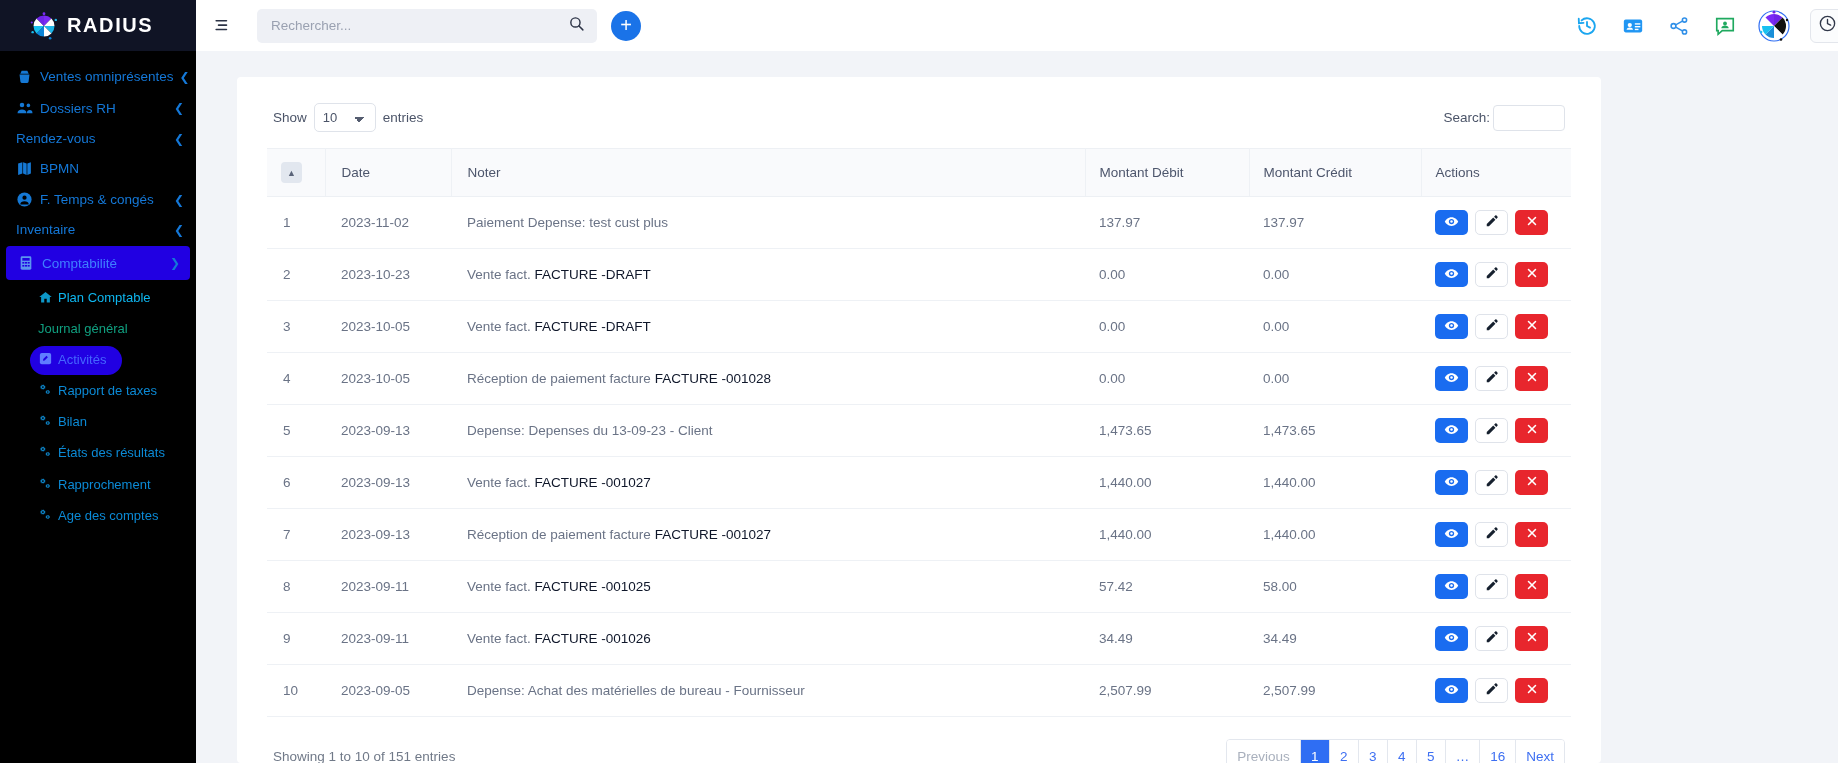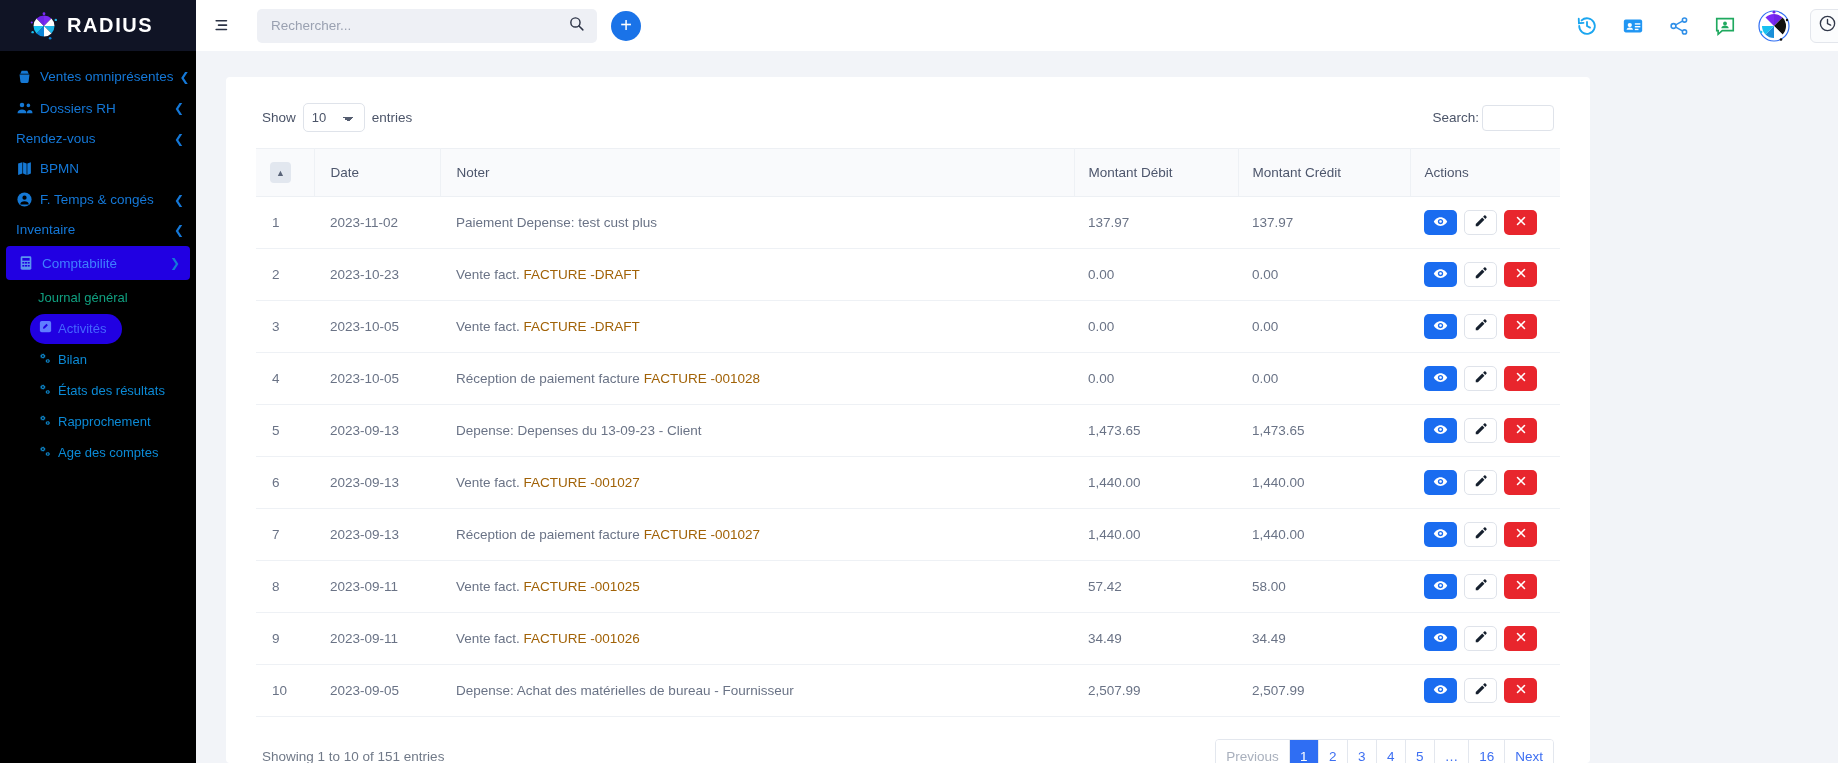--- a/index.html
+++ b/index.html
@@ -107,21 +107,21 @@
   .ticon { width: 26px; height: 26px; display: flex; align-items: center;
            justify-content: center; cursor: pointer; }
   #clockbtn {
     width: 34px; height: 34px; border: 1px solid #e3e6ec; border-radius: 6px;
     display: flex; align-items: center; justify-content: center;
     background: #fbfcfd; cursor: pointer;
   }
 
   
   #main {
-    position: absolute; left: 201px; top: 51px;
+    position: absolute; left: 212px; top: 51px;
     width: 1414px; height: 712px;
     background: #f2f4f8;
     padding: 26px 25px 0 25px;
   }
   #card {
     background: #ffffff; border-radius: 4px;
     width: 100%; height: 686px;
     padding: 22px 30px 0 30px;
     position: relative;
   }
@@ -176,21 +176,21 @@
     border-bottom: 1px solid #eef1f5; vertical-align: middle;
     height: 40px;
   }
   tbody tr:last-child td { border-bottom: 1px solid #eef1f5; }
   td.idx { padding-left: 16px; }
   td.date { padding-left: 16px; }
   td.note { padding-left: 16px; }
   td.deb { padding-left: 14px; }
   td.cre { padding-left: 14px; }
   td.act { padding-left: 14px; }
-  .lnk { color: #a16207; }
+  .lnk { color: #0f172a; }
 
   .act-wrap { display: flex; align-items: center; gap: 7px; }
   .abtn {
     width: 33px; height: 25px; border-radius: 5px;
     display: inline-flex; align-items: center; justify-content: center;
     cursor: pointer;
   }
   .abtn.view { background: #1a6cf0; }
   .abtn.edit { background: #ffffff; border: 1px solid #dfe3ea; }
   .abtn.del  { background: #e8262d; }
@@ -311,36 +311,55 @@
             <rect x="10.5" y="15" width="3" height="2.4" fill="#2100e2"></rect>
             <rect x="14.5" y="15" width="3" height="2.4" fill="#2100e2"></rect>
           </svg>
       </span>
       <span class="lbl">Comptabilité</span>
       <span class="chev">❯</span>
     </div>
 
     <div class="sub-list">
 
+      <div class="sub-item home">
+        <span class="sic">
+          <svg width="15" height="15" viewBox="0 0 24 24" fill="#0d97c8">
+              <path d="M12 3 2 11h3v9h5v-6h4v6h5v-9h3L12 3z"></path>
+            </svg>
+        </span>
+        <span class="slbl">Plan Comptable</span>
+      </div>
 
       <div class="sub-item green" style="padding-left:38px;">
         <span class="sic none"></span>
         <span class="slbl">Journal général</span>
       </div>
 
       <div class="sub-item pill">
         <span class="sic">
           <svg width="15" height="15" viewBox="0 0 24 24">
               <rect x="3" y="3" width="18" height="18" rx="3" fill="#5f7dff"></rect>
               <path d="M8 15.5l.4-2.6 5.2-5.2 2.2 2.2-5.2 5.2L8 15.5z" fill="#2100e2"></path>
             </svg>
         </span>
         <span class="slbl">Activités</span>
       </div>
 
+      <div class="sub-item">
+        <span class="sic">
+          <svg width="15" height="15" viewBox="0 0 24 24" fill="#0c7fc0">
+              <path d="M9.5 2.5l.5 1.7 1.8.5-.5 1.8.5 1.8-1.8.5-.5 1.7-1.7-.9-1.7.9-.5-1.7-1.8-.5.5-1.8-.5-1.8 1.8-.5.5-1.7 1.7.9 1.7-.9z"></path>
+              <circle cx="7.8" cy="6.5" r="1.4" fill="#000"></circle>
+              <path d="M17 11l.4 1.4 1.5.4-.4 1.5.4 1.5-1.5.4-.4 1.4-1.4-.8-1.4.8-.4-1.4-1.5-.4.4-1.5-.4-1.5 1.5-.4.4-1.4 1.4.8 1.4-.8z"></path>
+              <circle cx="15.6" cy="14.3" r="1.2" fill="#000"></circle>
+            </svg>
+        </span>
+        <span class="slbl">Rapport de taxes</span>
+      </div>
 
       <div class="sub-item">
         <span class="sic">
           <svg width="15" height="15" viewBox="0 0 24 24" fill="#0c7fc0">
               <path d="M9.5 2.5l.5 1.7 1.8.5-.5 1.8.5 1.8-1.8.5-.5 1.7-1.7-.9-1.7.9-.5-1.7-1.8-.5.5-1.8-.5-1.8 1.8-.5.5-1.7 1.7.9 1.7-.9z"></path>
               <circle cx="7.8" cy="6.5" r="1.4" fill="#000"></circle>
               <path d="M17 11l.4 1.4 1.5.4-.4 1.5.4 1.5-1.5.4-.4 1.4-1.4-.8-1.4.8-.4-1.4-1.5-.4.4-1.5-.4-1.5 1.5-.4.4-1.4 1.4.8 1.4-.8z"></path>
               <circle cx="15.6" cy="14.3" r="1.2" fill="#000"></circle>
             </svg>
         </span>

